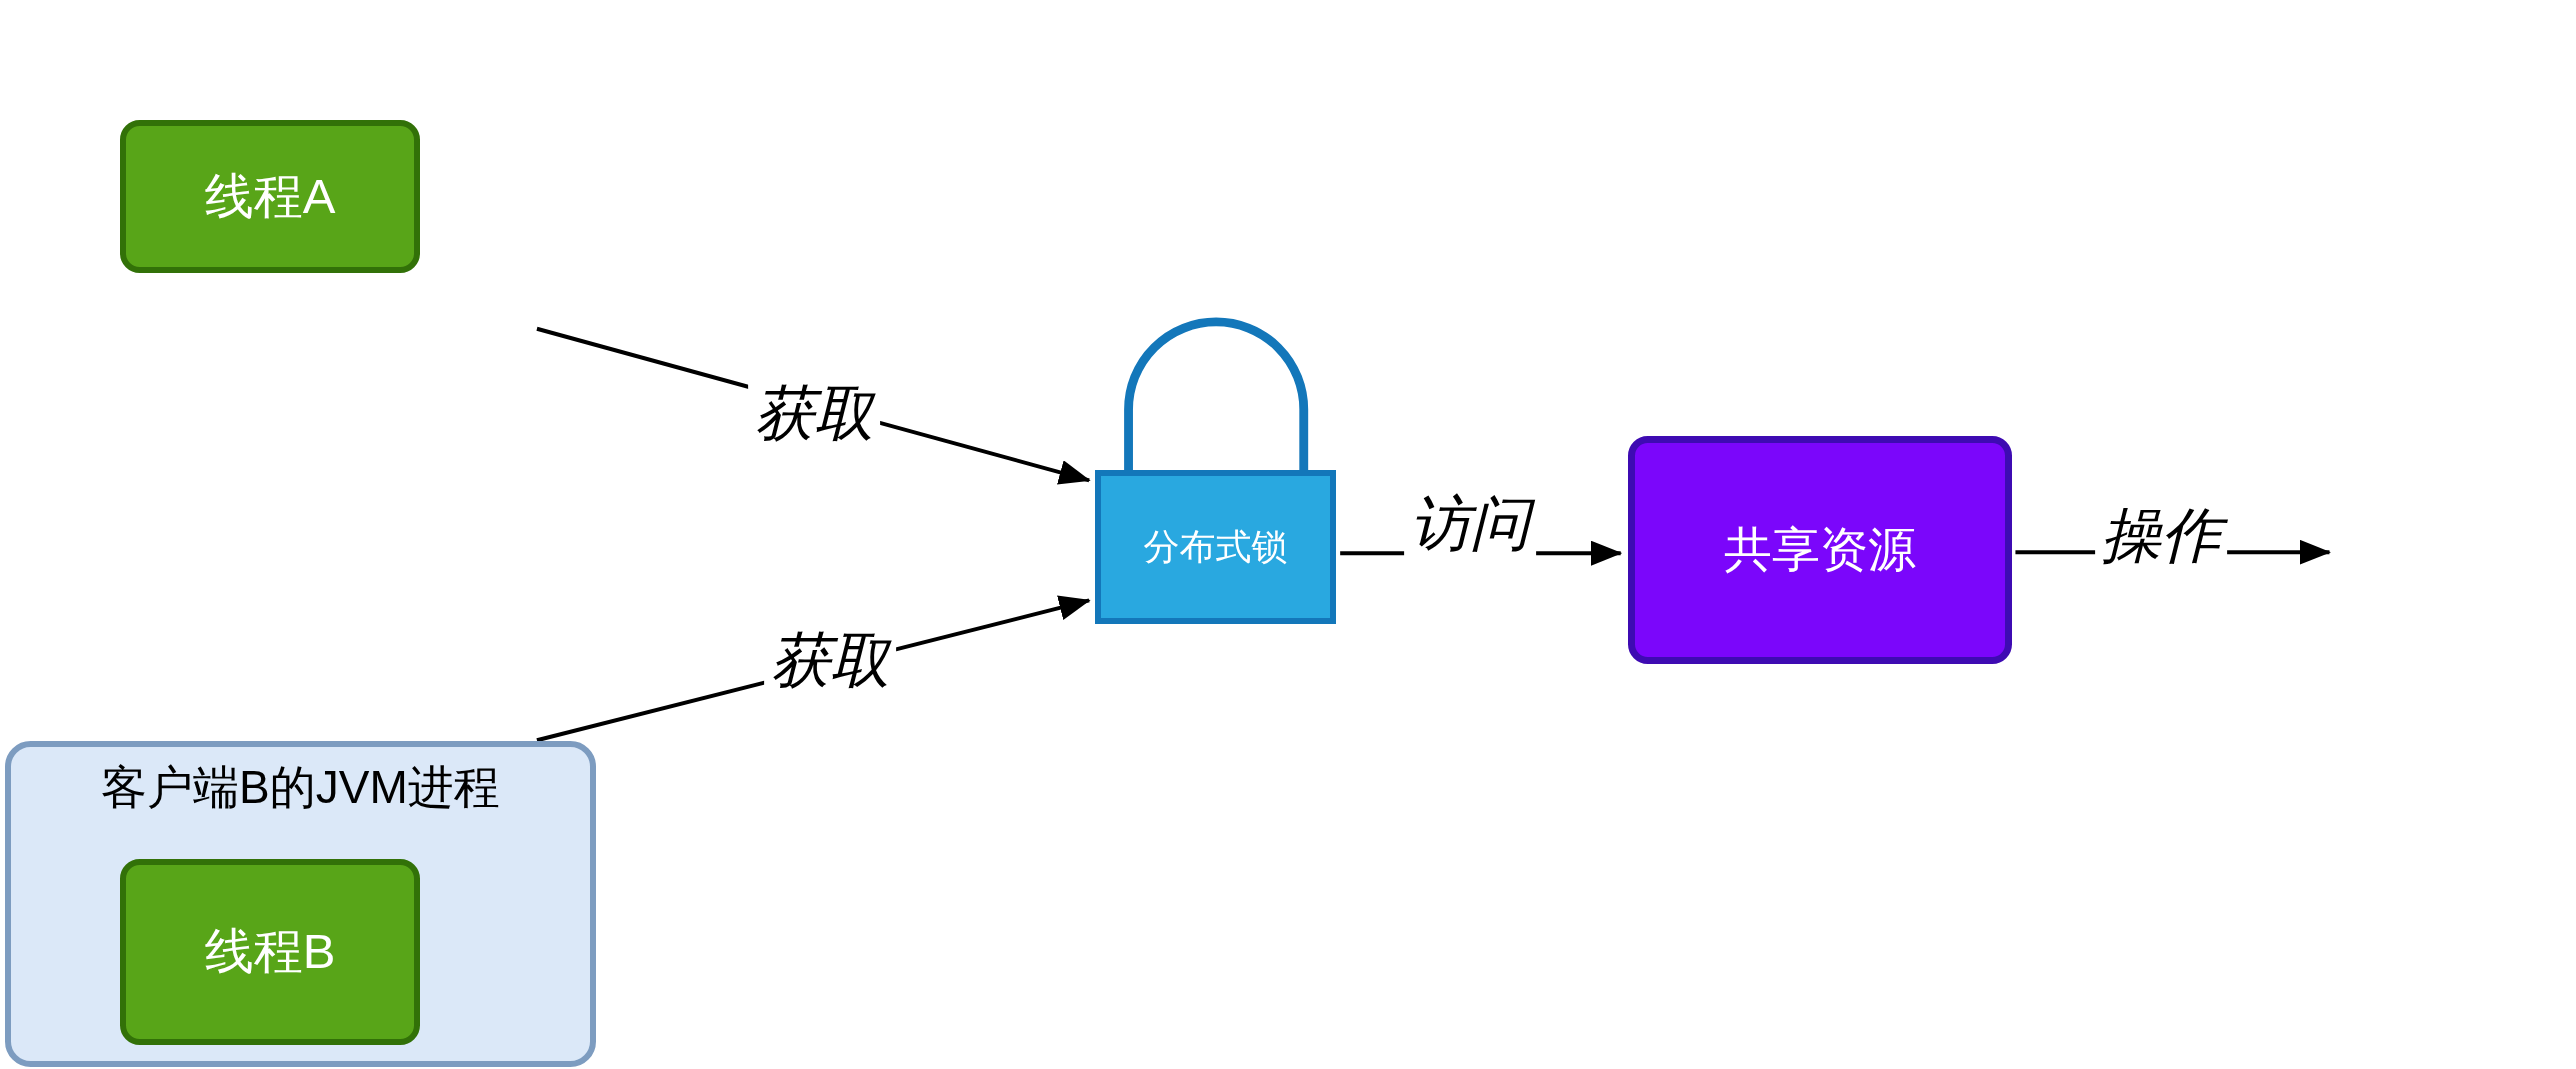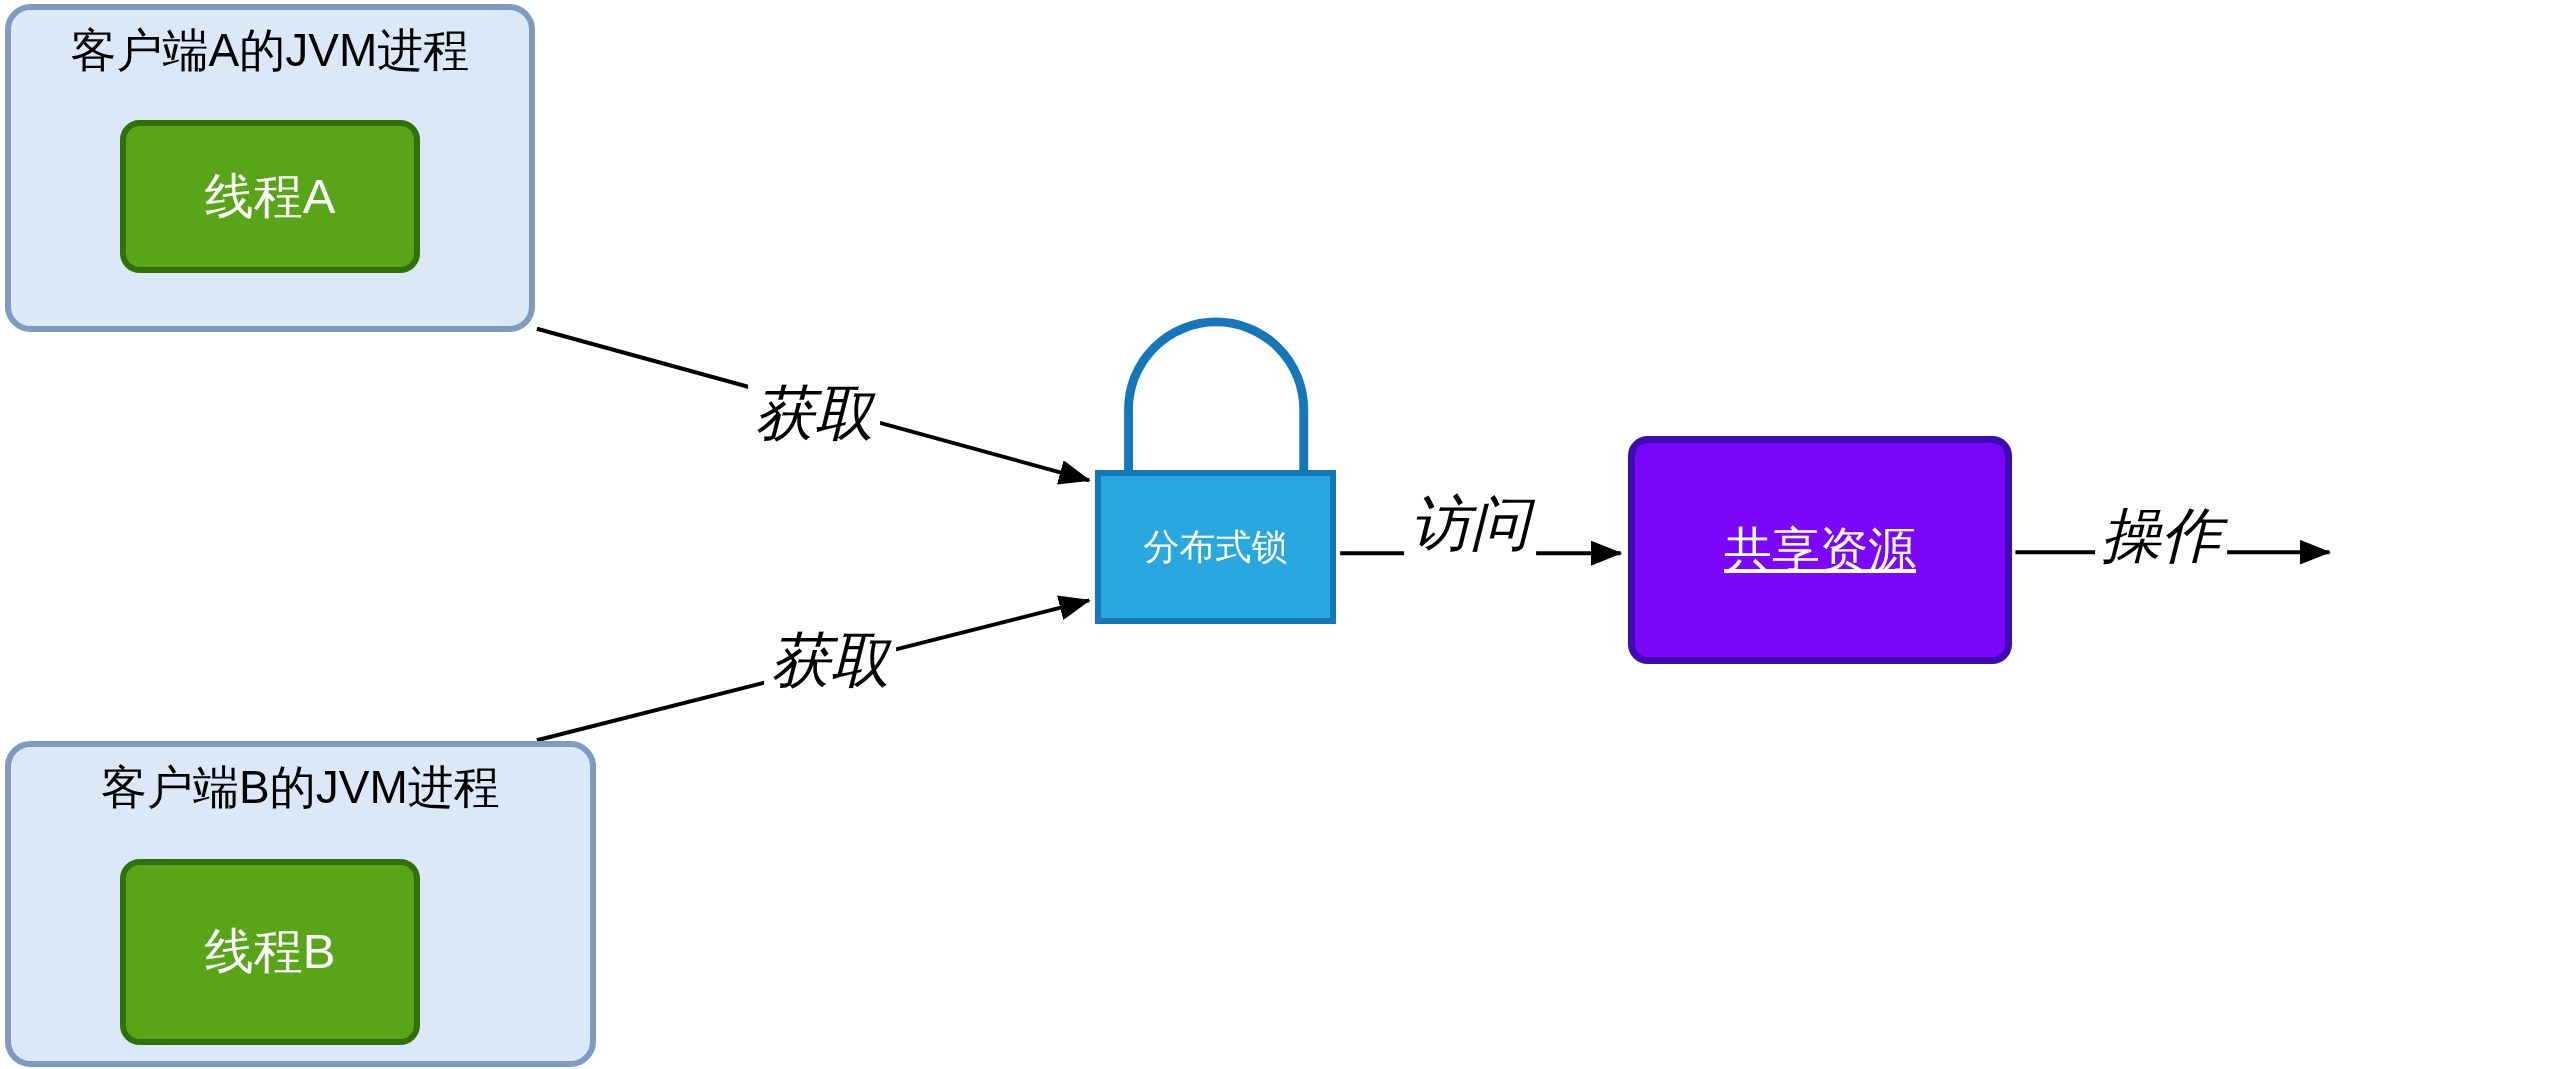--- a/index.html
+++ b/index.html
@@ -36,21 +36,21 @@
     background:var(--lock-fill);
     border:6.9px solid var(--lock-border);
     display:flex;align-items:center;justify-content:center;
     color:var(--text-light);font-size:36px;
   }
   .resource-box{
     background:var(--resource-fill);
     border:7.9px solid var(--resource-border);
     border-radius:19.7px;
     display:flex;align-items:center;justify-content:center;
-    color:var(--text-light);font-size:48px;text-decoration:underline;
+    color:var(--text-light);font-size:48px;
   }
   .db-wrap{position:absolute;}
   .db-label{
     position:absolute;left:0;right:0;top:140px;
     text-align:center;color:var(--text-light);font-size:50px;
   }
   .edge-label{
     position:absolute;transform:translate(-50%,-50%);
     background:var(--canvas-bg);color:var(--text-dark);
     font-size:60px;line-height:1.1;padding:2px 5.9px;white-space:nowrap;font-style:italic;
@@ -67,23 +67,20 @@
         <path d="M0,0 L8,3.2 L0,6.4 Z" style="fill:var(--edge-line)"></path>
       </marker>
     </defs>
     <path d="M1146,490 L1146,416 A89,89 0 0 1 1324,416 L1324,490" style="fill:none;stroke:var(--lock-border);stroke-width:9"></path>
     <line x1="545" y1="334" x2="1106" y2="488" style="stroke:var(--edge-line);stroke-width:4" marker-end="url(#arrow)"></line>
     <line x1="545" y1="752" x2="1106" y2="610" style="stroke:var(--edge-line);stroke-width:4" marker-end="url(#arrow)"></line>
     <line x1="1361" y1="562" x2="1646" y2="562" style="stroke:var(--edge-line);stroke-width:4" marker-end="url(#arrow)"></line>
     <line x1="2047" y1="561" x2="2366" y2="561" style="stroke:var(--edge-line);stroke-width:4" marker-end="url(#arrow)"></line>
   </svg>
 
-  <div class="node client-box" style="left:4.9px;top:3.9px;width:530px;height:328px;">
-    <div class="client-title">客户端A的JVM进程</div>
-  </div>
   <div class="node thread-box" style="left:120px;top:120px;width:300px;height:153px;">
     <span>线程A</span>
   </div>
 
   <div class="node client-box" style="left:4.9px;top:741px;width:591px;height:326px;">
     <div class="client-title">客户端B的JVM进程</div>
   </div>
   <div class="node thread-box" style="left:120px;top:859px;width:300px;height:186px;">
     <span>线程B</span>
   </div>

